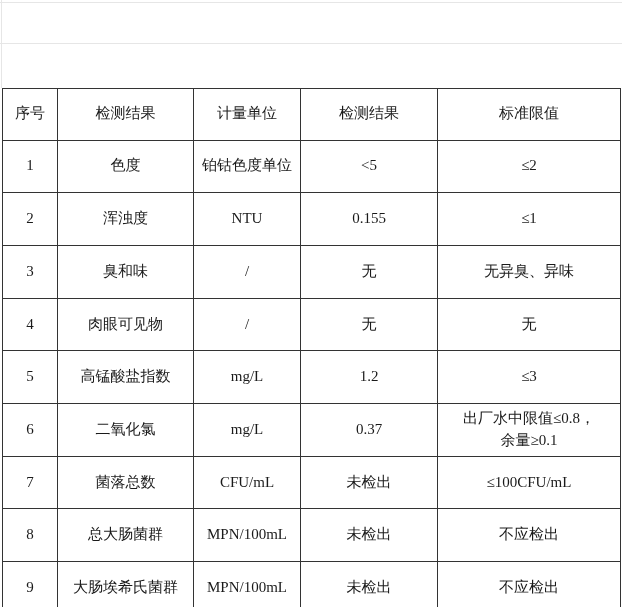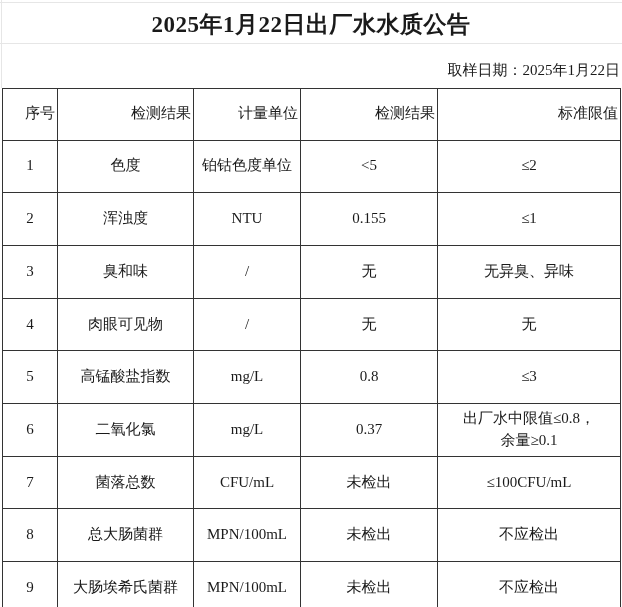--- a/index.html
+++ b/index.html
@@ -50,34 +50,32 @@
     vertical-align:middle;
     font-size:15px;
     font-weight:normal;
     color:#1a1a1a;
     padding:0 2px;
     height:51.7px;
     line-height:1.45;
     white-space:pre-line;
     overflow:hidden;
   }
-  .quality-table thead th { height:50.5px;text-align:right; }
+  .quality-table thead th { height:50.5px; }
 </style>
 </head>
 <body>
 
 <div class="canvas">
 
   <div class="grid-line-top"></div>
   <div class="grid-line-title-bottom"></div>
   <div class="grid-line-left"></div>
 
-  <div class="page-title">2025年1月22日出厂水水质公告</div>
 
-  <div class="sampling-date">取样日期：2025年1月22日</div>
 
   <table class="quality-table">
     <colgroup>
       <col style="width:55px">
       <col style="width:136px">
       <col style="width:107px">
       <col style="width:137px">
       <col style="width:183px">
     </colgroup>
     <thead>
@@ -115,21 +113,21 @@
         <td>4</td>
         <td>肉眼可见物</td>
         <td>/</td>
         <td>无</td>
         <td>无</td>
       </tr>
       <tr>
         <td>5</td>
         <td>高锰酸盐指数</td>
         <td>mg/L</td>
-        <td>0.8</td>
+        <td>1.2</td>
         <td>≤3</td>
       </tr>
       <tr>
         <td>6</td>
         <td>二氧化氯</td>
         <td>mg/L</td>
         <td>0.37</td>
         <td>出厂水中限值≤0.8，
 余量≥0.1</td>
       </tr>

